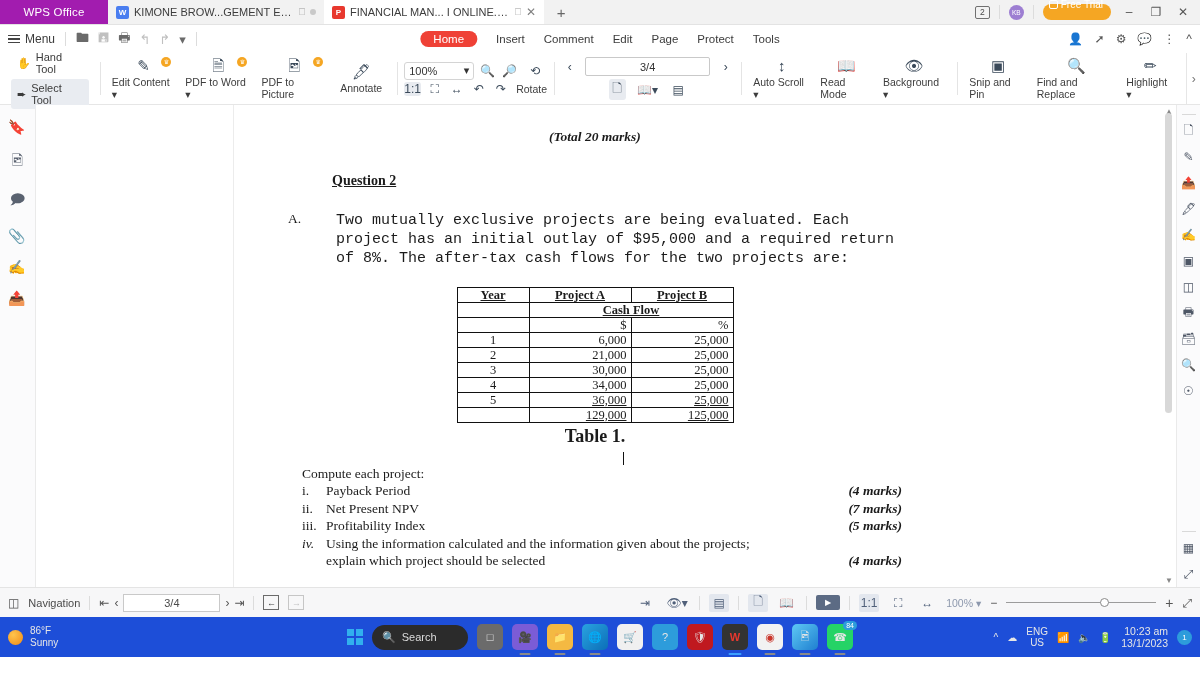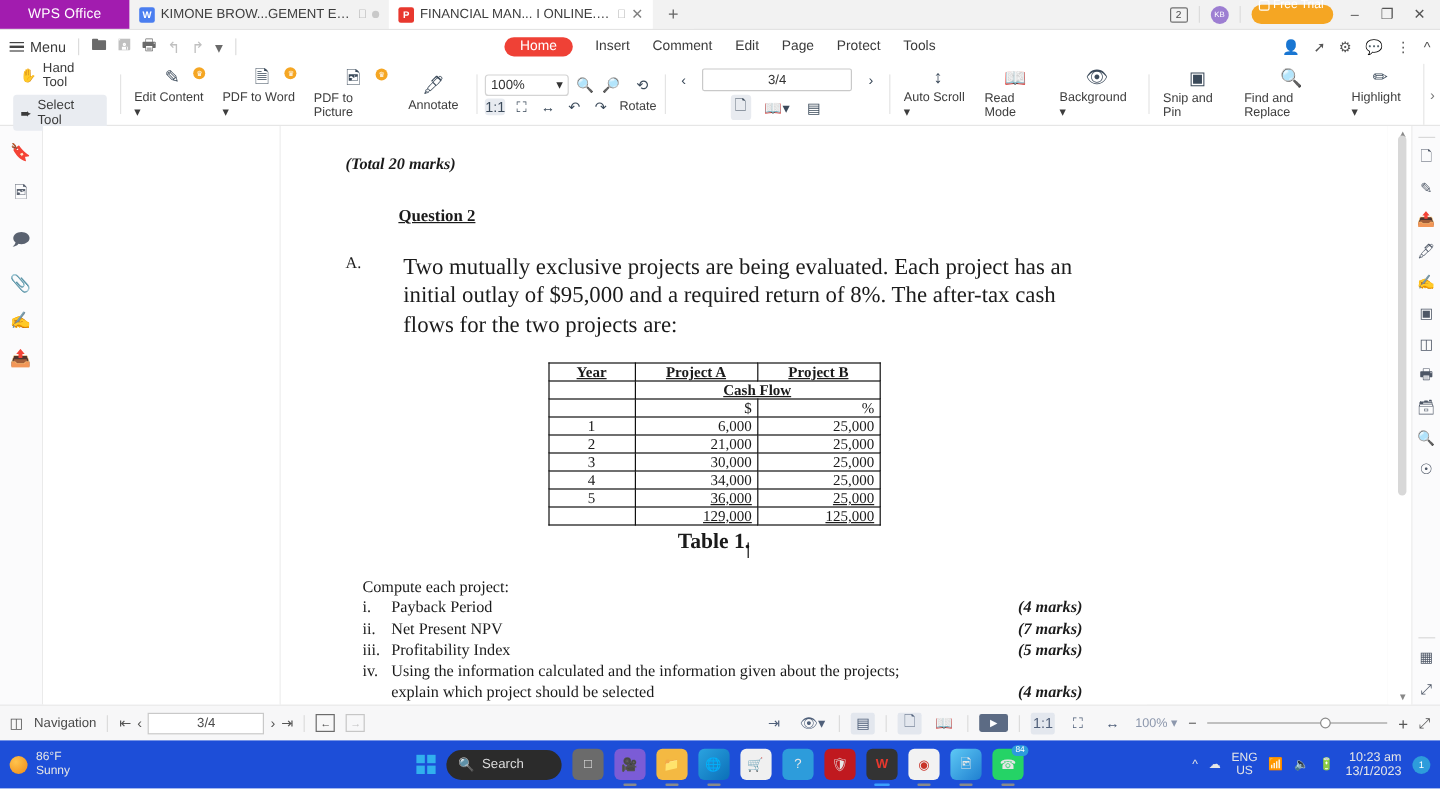--- a/index.html
+++ b/index.html
@@ -98,23 +98,23 @@
   .pageshadow{ position:absolute; left:198px; top:0; right:20px; bottom:0;
      background:#fff; box-shadow:0 0 0 1px #ececec;}
   .page{ position:absolute; left:198px; top:0; width:722px; bottom:0; background:#fff;}
   .grayL{ position:absolute; left:0; top:0; width:198px; bottom:0; background:#fff;}
   .docscrollzone{ position:absolute; right:0; top:0; width:20px; bottom:0; background:#fff;}
   .vscroll{ position:absolute; right:4px; top:8px; width:7px; height:300px;
      background:#d8d8d8; border-radius:4px;}
   .scroll-arrow{ position:absolute; right:3px; font-size:8px; color:#888;}
 
   .doc{ font-family:"Liberation Serif", serif; color:#1b1b1b; position:relative; }
-  .right-marks{ text-align:left; font-style:italic; font-weight:bold; font-size:13.5px;}
+  .right-marks{ text-align:center; font-style:italic; font-weight:bold; font-size:13.5px;}
   .q-title{ font-weight:bold; font-size:14px; text-decoration:underline;margin-left:44px; }
-  .para{ font-size:19px; line-height:1.28;}
+  .para{ font-size:15px; line-height:1.28;font-family:Liberation Mono, monospace;}
   .tbl{ border-collapse:collapse; font-family:"Liberation Serif", serif; font-size:12.5px;}
   .tbl td,.tbl th{ border:1px solid #111; padding:0px 4px; height:14px; line-height:14px;}
   .tbl .u{ text-decoration:underline; font-weight:bold;}
   .r{ text-align:right;} .c{ text-align:center;}
   .ul-val{ text-decoration:underline;}
   .tcap{ text-align:center; font-weight:bold; font-size:18px;}
   .lst{ font-size:13.5px; line-height:1.30;}
   .lst .row{ display:flex;}
   .lst .num{ width:24px; flex:0 0 24px;}
   .lst .txt{ flex:1;}
@@ -454,21 +454,21 @@
             <span class="num">ii.</span>
             <span class="txt">Net Present NPV</span>
             <span class="mk">(7 marks)</span>
           </div>
           <div class="row">
             <span class="num">iii.</span>
             <span class="txt">Profitability Index</span>
             <span class="mk">(5 marks)</span>
           </div>
           <div class="row">
-            <span class="num" style="">iv.</span>
+            <span class="num" style="font-style:italic">iv.</span>
             <span class="txt">Using the information calculated and the information given about the projects;</span>
           </div>
           <div class="row">
             <span class="num"></span>
             <span class="txt">explain which project should be selected</span>
             <span class="mk">(4 marks)</span>
           </div>
         </div>
 
         <div class="right-marks" style="margin-top:22px">(Total 20 marks)</div>

